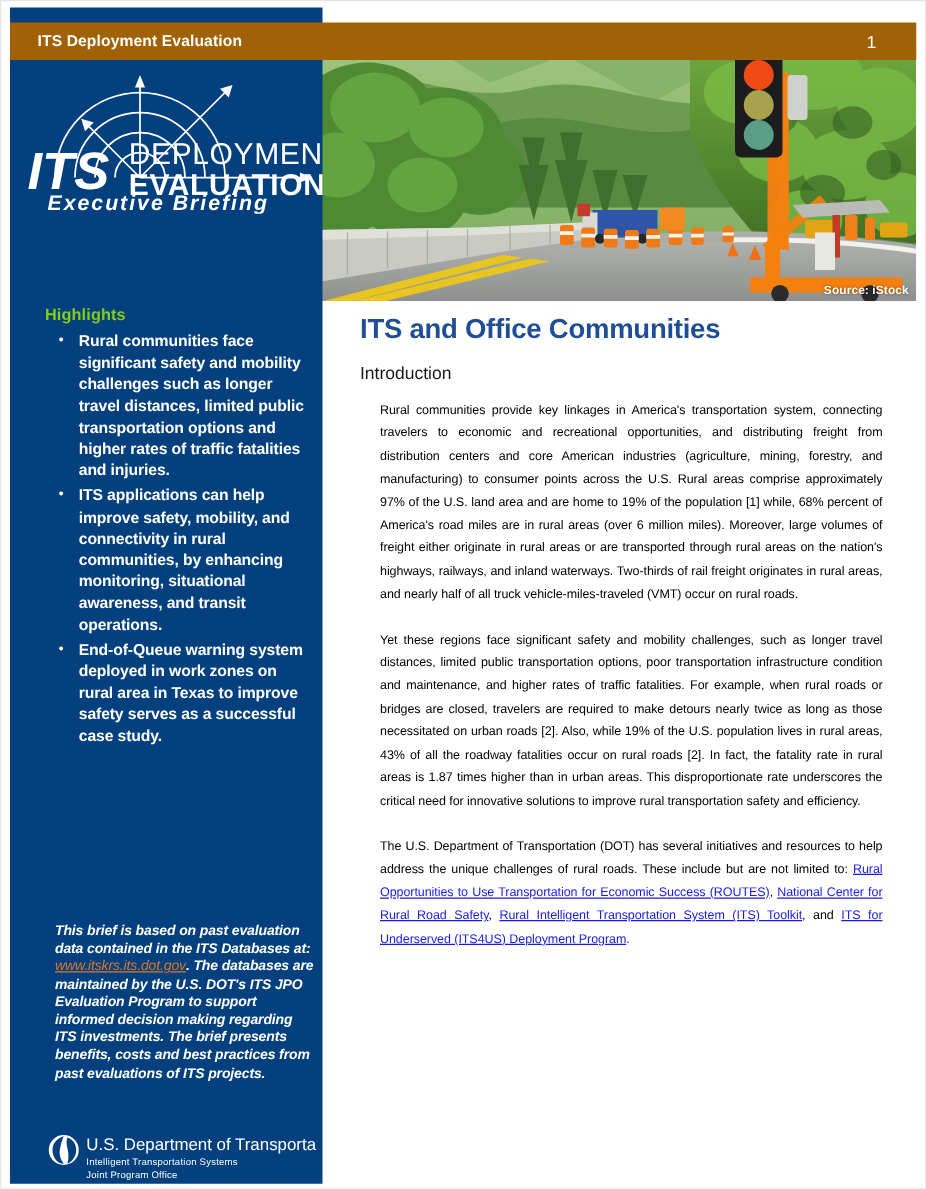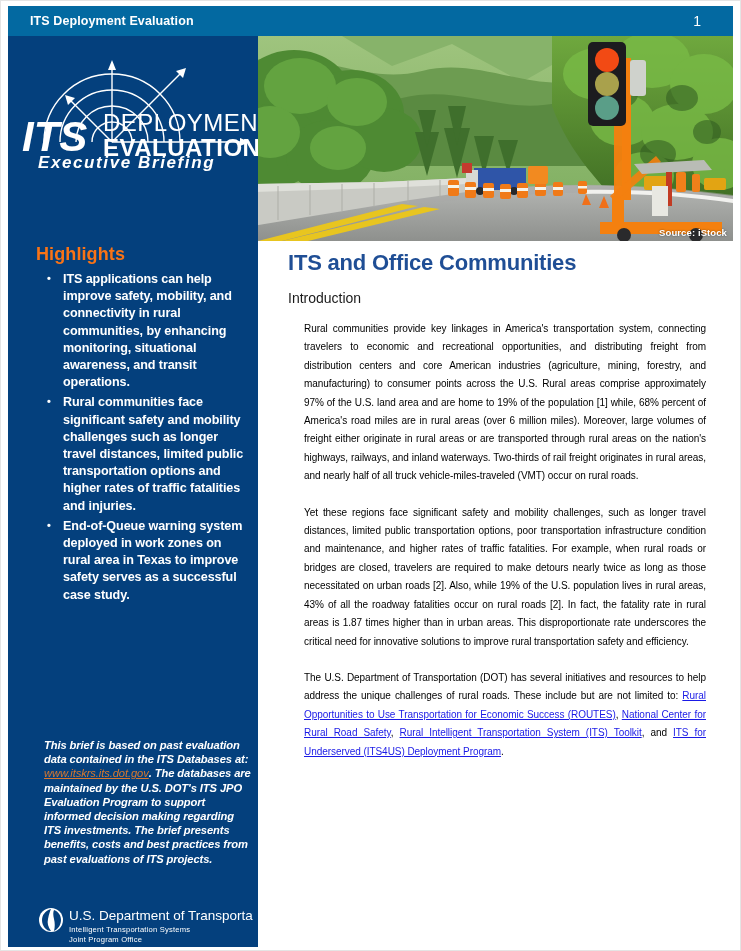--- a/index.html
+++ b/index.html
@@ -16,24 +16,24 @@
     height: 951px;
     background: #ffffff;
     overflow: hidden;
     box-sizing: border-box;
   }
 
   
   .header-bar {
     position: absolute;
     left: 8px;
-    top: 6px;
+    top: 18px;
     width: 725px;
     height: 30px;
-    background: #0369a1;
+    background: #a16207;
     z-index: 5;
   }
   .header-title {
     position: absolute;
     left: 22px;
     top: 8px;
     color: #ffffff;
     font-size: 12.5px;
     font-weight: bold;
     letter-spacing: 0.1px;
@@ -70,22 +70,22 @@
   .logo-svg { display: block; }
 
   
   .highlights {
     position: absolute;
     left: 28px;
     top: 238px;
     width: 216px;
   }
   .highlights-title {
-    color: #f97316;
-    font-size: 18px;
+    color: #84cc16;
+    font-size: 13px;
     font-weight: bold;
     margin: 0 0 6px 0;
     letter-spacing: 0.1px;
   }
   .highlights ul {
     margin: 0;
     padding: 0 0 0 27px;
     list-style: none;
   }
   .highlights li {
@@ -231,22 +231,22 @@
         <text x="14" y="105" font-family="'Liberation Sans', sans-serif" font-size="42" font-weight="bold" font-style="italic" fill="#ffffff">ITS</text>
         <text x="95" y="85" font-family="'Liberation Sans', sans-serif" font-size="24" font-weight="normal" fill="#ffffff" letter-spacing="0.5">DEPLOYMENT</text>
         <text x="95" y="110" font-family="'Liberation Sans', sans-serif" font-size="24" font-weight="bold" fill="#ffffff" letter-spacing="0.5">EVALUATION</text>
         <text x="30" y="122" font-family="'Liberation Sans', sans-serif" font-size="17" font-weight="bold" font-style="italic" fill="#ffffff" letter-spacing="1.6">Executive Briefing</text>
       </svg>
     </div>
 
     <div class="highlights">
       <div class="highlights-title">Highlights</div>
       <ul>
+        <li>Rural communities face significant safety and mobility challenges such as longer travel distances, limited public transportation options and higher rates of traffic fatalities and injuries.</li>
         <li>ITS applications can help improve safety, mobility, and connectivity in rural communities, by enhancing monitoring, situational awareness, and transit operations.</li>
-        <li>Rural communities face significant safety and mobility challenges such as longer travel distances, limited public transportation options and higher rates of traffic fatalities and injuries.</li>
         <li>End-of-Queue warning system deployed in work zones on rural area in Texas to improve safety serves as a successful case study.</li>
       </ul>
     </div>
 
     <div class="brief-note"><span>This brief is based on past evaluation data contained in the ITS Databases at: </span><a class="krs-link" href="#">www.itskrs.its.dot.gov</a><span>. The databases are maintained by the U.S. DOT's ITS JPO Evaluation Program to support informed decision making regarding ITS investments. The brief presents benefits, costs and best practices from past evaluations of ITS projects.</span></div>
 
     <div class="dot-logo">
       <svg width="215" height="44" viewBox="0 0 215 44">
         <circle cx="13" cy="15" r="12" fill="#ffffff"></circle>
         <path d="M13 4 C7 6 4 10 4 15 C4 21 8 26 13 26 C10 22 9 18 10 14 C11 9 12 6 13 4 Z" fill="#04407d"></path>

